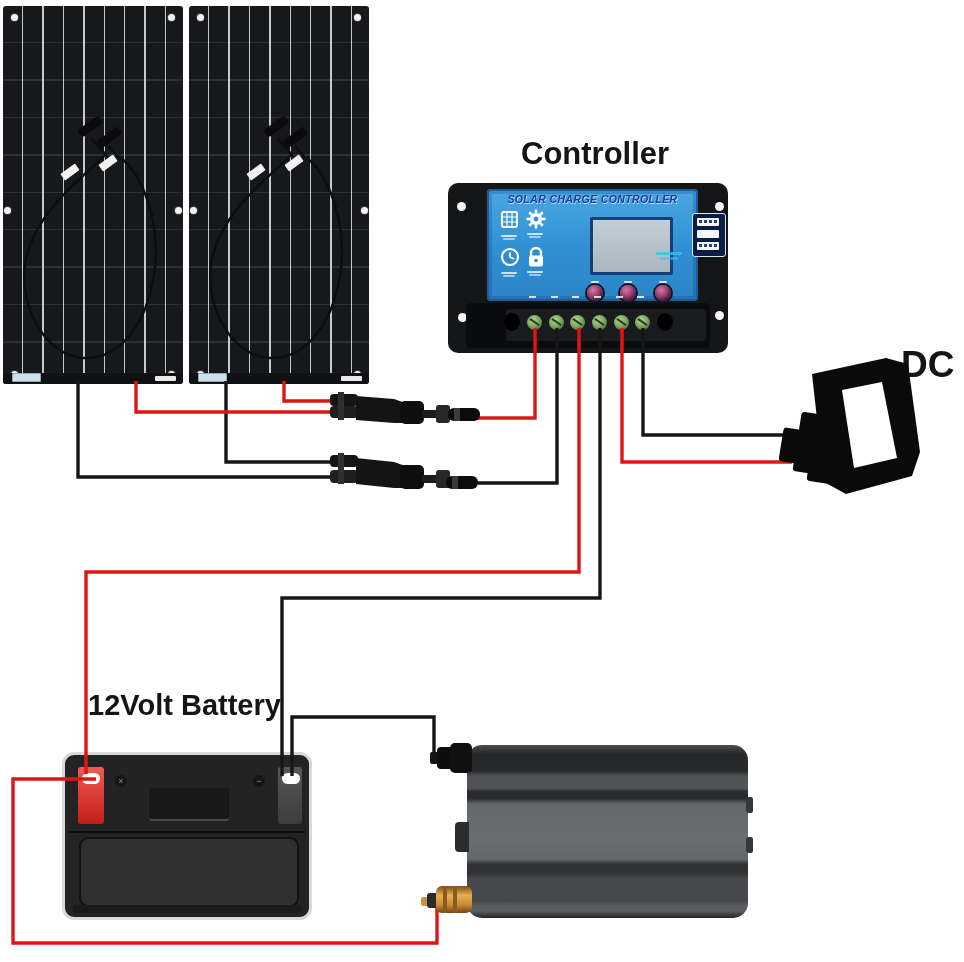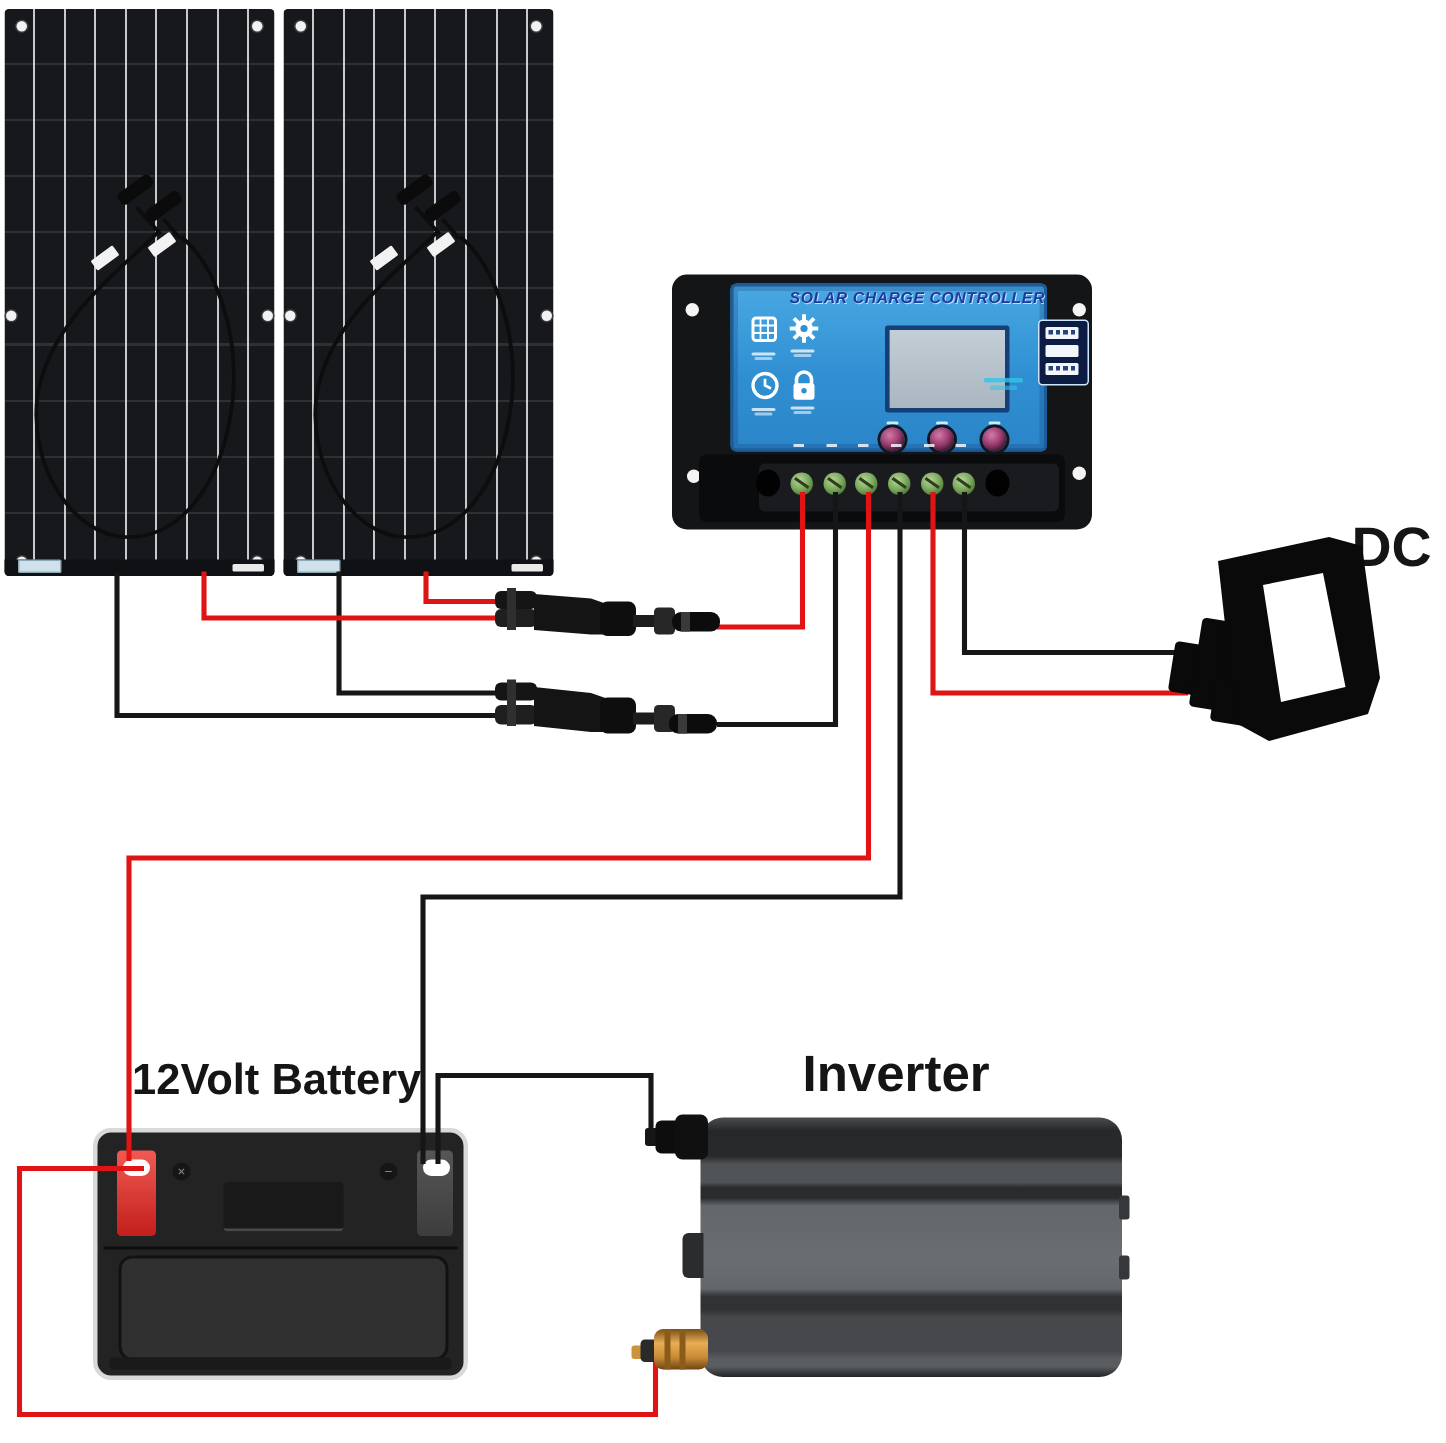--- a/index.html
+++ b/index.html
@@ -22,21 +22,21 @@
   .panel .lbl-blue{position:absolute;left:9px;bottom:2px;width:27px;height:7px;background:#cfe2ec;border:1px solid #8fa8b5;border-radius:1px;}
   .panel .lbl-white{position:absolute;right:7px;bottom:3px;width:21px;height:5px;background:#e9e9e9;border-radius:1px;}
   .panel svg{position:absolute;left:0;top:0;}
   
   .controller{position:absolute;left:448px;top:183px;width:280px;height:170px;background:#141517;border-radius:10px;z-index:2;}
   .controller .corner-hole{position:absolute;width:9px;height:9px;border-radius:50%;background:#f5f5f5;}
   .face{position:absolute;left:39px;top:6px;width:211px;height:112px;border-radius:4px;
     background:linear-gradient(180deg,#4aa9e2 0%,#2f8fd2 55%,#2b85c8 100%);
     box-shadow:inset 0 0 0 2px #1c5c98, inset 0 0 0 5px rgba(20,60,120,.25);}
   .face-title{position:absolute;left:0;top:4px;width:100%;text-align:center;font-size:10.5px;font-weight:bold;font-style:italic;
-    color:#1d3a9e;text-shadow:0.6px 0.6px 0 #bfe4ff;letter-spacing:.4px;padding-left:19px;}
+    color:#1d3a9e;text-shadow:0.6px 0.6px 0 #bfe4ff;letter-spacing:.4px;}
   .icon-cell{position:absolute;width:22px;height:30px;}
   .icon-cell .mini-lbl{position:absolute;left:2px;bottom:3px;width:16px;height:2px;background:rgba(255,255,255,.75);border-radius:1px;}
   .icon-cell .mini-lbl2{position:absolute;left:4px;bottom:0px;width:12px;height:2px;background:rgba(255,255,255,.55);border-radius:1px;}
   .lcd{position:absolute;left:103px;top:28px;width:77px;height:52px;background:linear-gradient(180deg,#c3ced6,#aab6c0);
     border:3px solid #173f77;border-radius:2px;}
   .btn{position:absolute;width:16px;height:16px;border-radius:50%;
     background:radial-gradient(circle at 38% 32%,#d27aa8 0%,#9a3a6e 45%,#4a1f3a 70%,#1d2430 100%);
     box-shadow:0 0 0 2px #101720;}
   .btn-lbl{position:absolute;width:8px;height:2px;background:rgba(255,255,255,.8);border-radius:1px;}
   .usb{position:absolute;left:205px;top:24px;width:32px;height:42px;background:#0c1c42;border:1px solid #cfe6ff;border-radius:3px;}
@@ -113,23 +113,23 @@
       <rect x="74" y="116" width="26" height="9" rx="3" fill="#0b0b0c" transform="rotate(-36 87 120)"></rect>
       <rect x="93" y="127" width="26" height="9" rx="3" fill="#0b0b0c" transform="rotate(-36 106 131)"></rect>
       <rect x="58" y="162" width="18" height="8" rx="1" fill="#f2f2f2" transform="rotate(-36 67 166)"></rect>
       <rect x="96" y="153" width="18" height="8" rx="1" fill="#f2f2f2" transform="rotate(-36 105 157)"></rect>
     </svg>
     <div class="bottom-strip"></div>
     <div class="lbl-blue"></div>
     <div class="lbl-white"></div>
   </div>
 
+  <div class="big-label" style="left:521px;top:136px;font-size:31px;">Controller</div>
   <div class="big-label" style="left:901px;top:344px;font-size:37px;">DC</div>
-  <div class="big-label" style="left:88px;top:704px;font-size:29px;">12Volt Battery</div>
-  <div class="big-label" style="left:535px;top:697px;font-size:34px;">Inverter</div>
+  <div class="big-label" style="left:88px;top:689px;font-size:29px;">12Volt Battery</div>
 
   <div class="controller">
     <div class="corner-hole" style="left:9px;top:19px;"></div>
     <div class="corner-hole" style="left:267px;top:19px;"></div>
     <div class="corner-hole" style="left:10px;top:130px;"></div>
     <div class="corner-hole" style="left:267px;top:128px;"></div>
 
     <div class="face">
       <div class="face-title">SOLAR CHARGE CONTROLLER</div>
 

